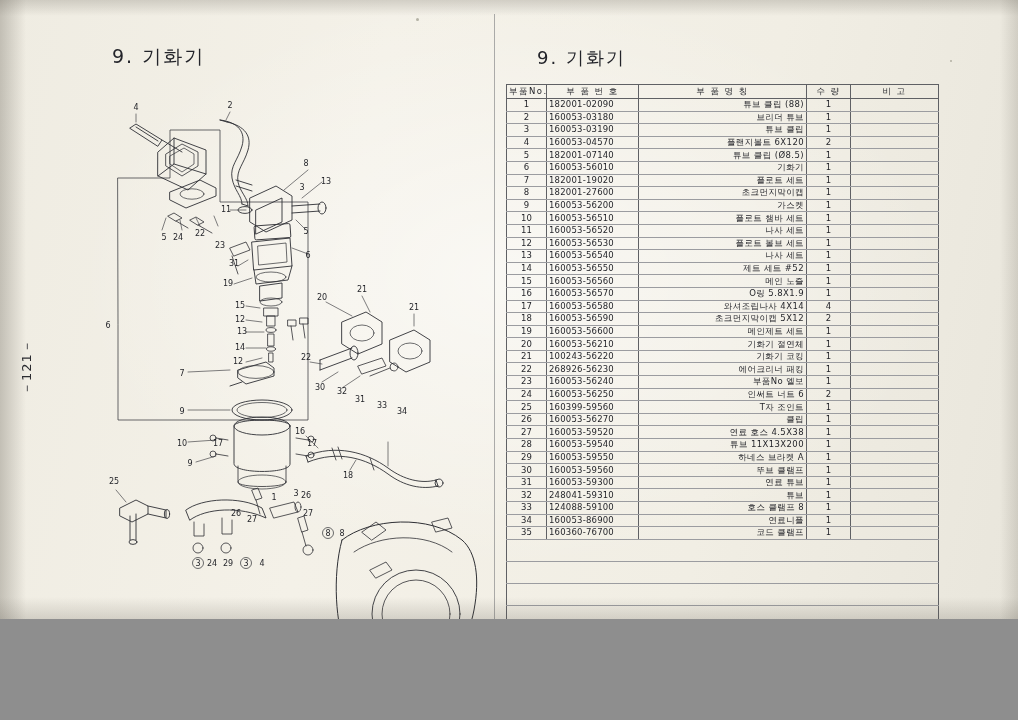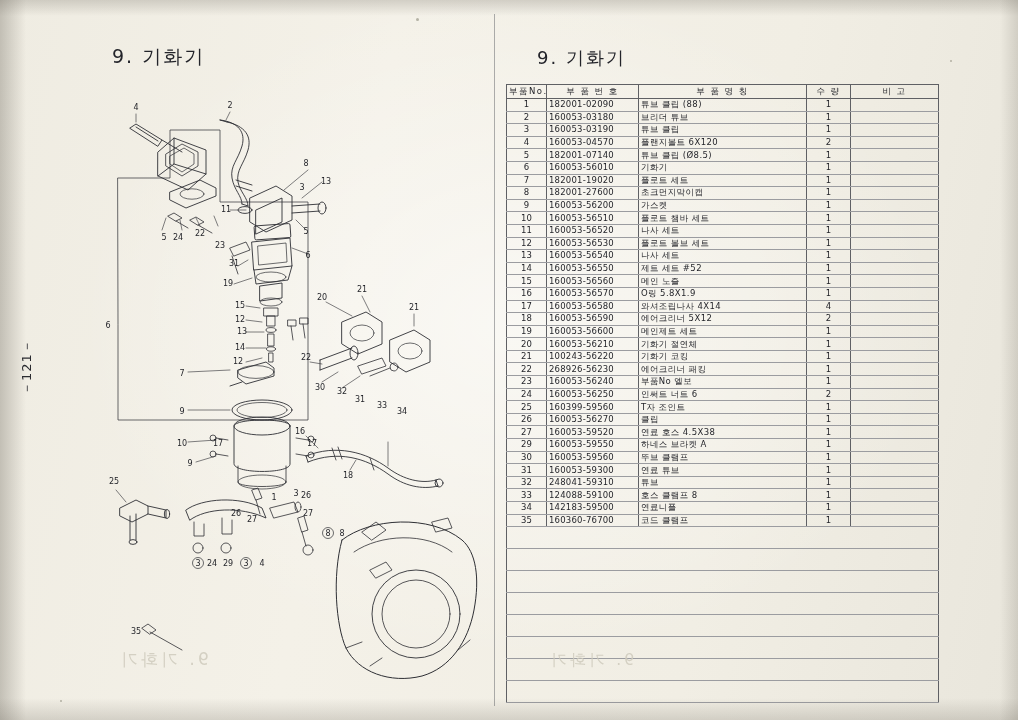--- a/index.html
+++ b/index.html
@@ -6,21 +6,21 @@
     margin: 0;
     padding: 0;
     background: #8e8e8e;
   }
   body {
     font-family: "Liberation Sans", sans-serif;
   }
   .page {
     position: relative;
     width: 1018px;
-    height: 720px;
+    height: 619px;
     background: #f2efe6;
     overflow: hidden;
   }
   
   .paper-tint {
     position: absolute;
     inset: 0;
     background:
       radial-gradient(ellipse at 50% 45%, rgba(255,255,255,0.55) 0%, rgba(243,240,231,0.0) 60%),
       linear-gradient(100deg, #efece2 0%, #f4f1e8 35%, #f1eee4 70%, #e9e6dc 100%);
@@ -132,21 +132,21 @@
     height: 13px;
   }
   col.c-no   { width: 40px; }
   col.c-pn   { width: 92px; }
   col.c-name { width: 168px; }
   col.c-qty  { width: 44px; }
   col.c-rem  { width: 88px; }
 
   td.no   { text-align: center; }
   td.pn   { text-align: left; padding-left: 6px; letter-spacing: 0.2px; margin-left: 12px;}
-  td.name { text-align: left; padding-left: 6px; letter-spacing: 0.4px;}
+  td.name { text-align: right; padding-left: 6px; letter-spacing: 0.4px;}
   td.qty  { text-align: center; }
   td.rem  { text-align: center; }
 
   tr.blank td { height: 21px; }
   tr.blank td.no, tr.blank td.pn, tr.blank td.name, tr.blank td.qty, tr.blank td.rem { border-left: none; border-right: none; }
   tr.blank td.edge-l { border-left: 1px solid #5f6064; }
   tr.blank td.edge-r { border-right: 1px solid #5f6064; }
 
   
   .diagram {
@@ -583,21 +583,21 @@
           <tr>
             <td class="no">17</td>
             <td class="pn">160053-56580</td>
             <td class="name">와셔조립나사 4X14</td>
             <td class="qty">4</td>
             <td class="rem"></td>
           </tr>
           <tr>
             <td class="no">18</td>
             <td class="pn">160053-56590</td>
-            <td class="name">에어크리너 5X12</td>
+            <td class="name">초크먼지막이캡 5X12</td>
             <td class="qty">2</td>
             <td class="rem"></td>
           </tr>
           <tr>
             <td class="no">19</td>
             <td class="pn">160053-56600</td>
             <td class="name">메인제트 세트</td>
             <td class="qty">1</td>
             <td class="rem"></td>
           </tr>
@@ -651,20 +651,27 @@
             <td class="rem"></td>
           </tr>
           <tr>
             <td class="no">27</td>
             <td class="pn">160053-59520</td>
             <td class="name">연료 호스 4.5X38</td>
             <td class="qty">1</td>
             <td class="rem"></td>
           </tr>
           <tr>
+            <td class="no">28</td>
+            <td class="pn">160053-59540</td>
+            <td class="name">튜브 11X13X200</td>
+            <td class="qty">1</td>
+            <td class="rem"></td>
+          </tr>
+          <tr>
             <td class="no">29</td>
             <td class="pn">160053-59550</td>
             <td class="name">하네스 브라켓 A</td>
             <td class="qty">1</td>
             <td class="rem"></td>
           </tr>
           <tr>
             <td class="no">30</td>
             <td class="pn">160053-59560</td>
             <td class="name">뚜브 클램프</td>
@@ -687,21 +694,21 @@
           </tr>
           <tr>
             <td class="no">33</td>
             <td class="pn">124088-59100</td>
             <td class="name">호스 클램프 8</td>
             <td class="qty">1</td>
             <td class="rem"></td>
           </tr>
           <tr>
             <td class="no">34</td>
-            <td class="pn">142183-59500</td>
+            <td class="pn">160053-86900</td>
             <td class="name">연료니플</td>
             <td class="qty">1</td>
             <td class="rem"></td>
           </tr>
           <tr>
             <td class="no">35</td>
             <td class="pn">160360-76700</td>
             <td class="name">코드 클램프</td>
             <td class="qty">1</td>
             <td class="rem"></td>

